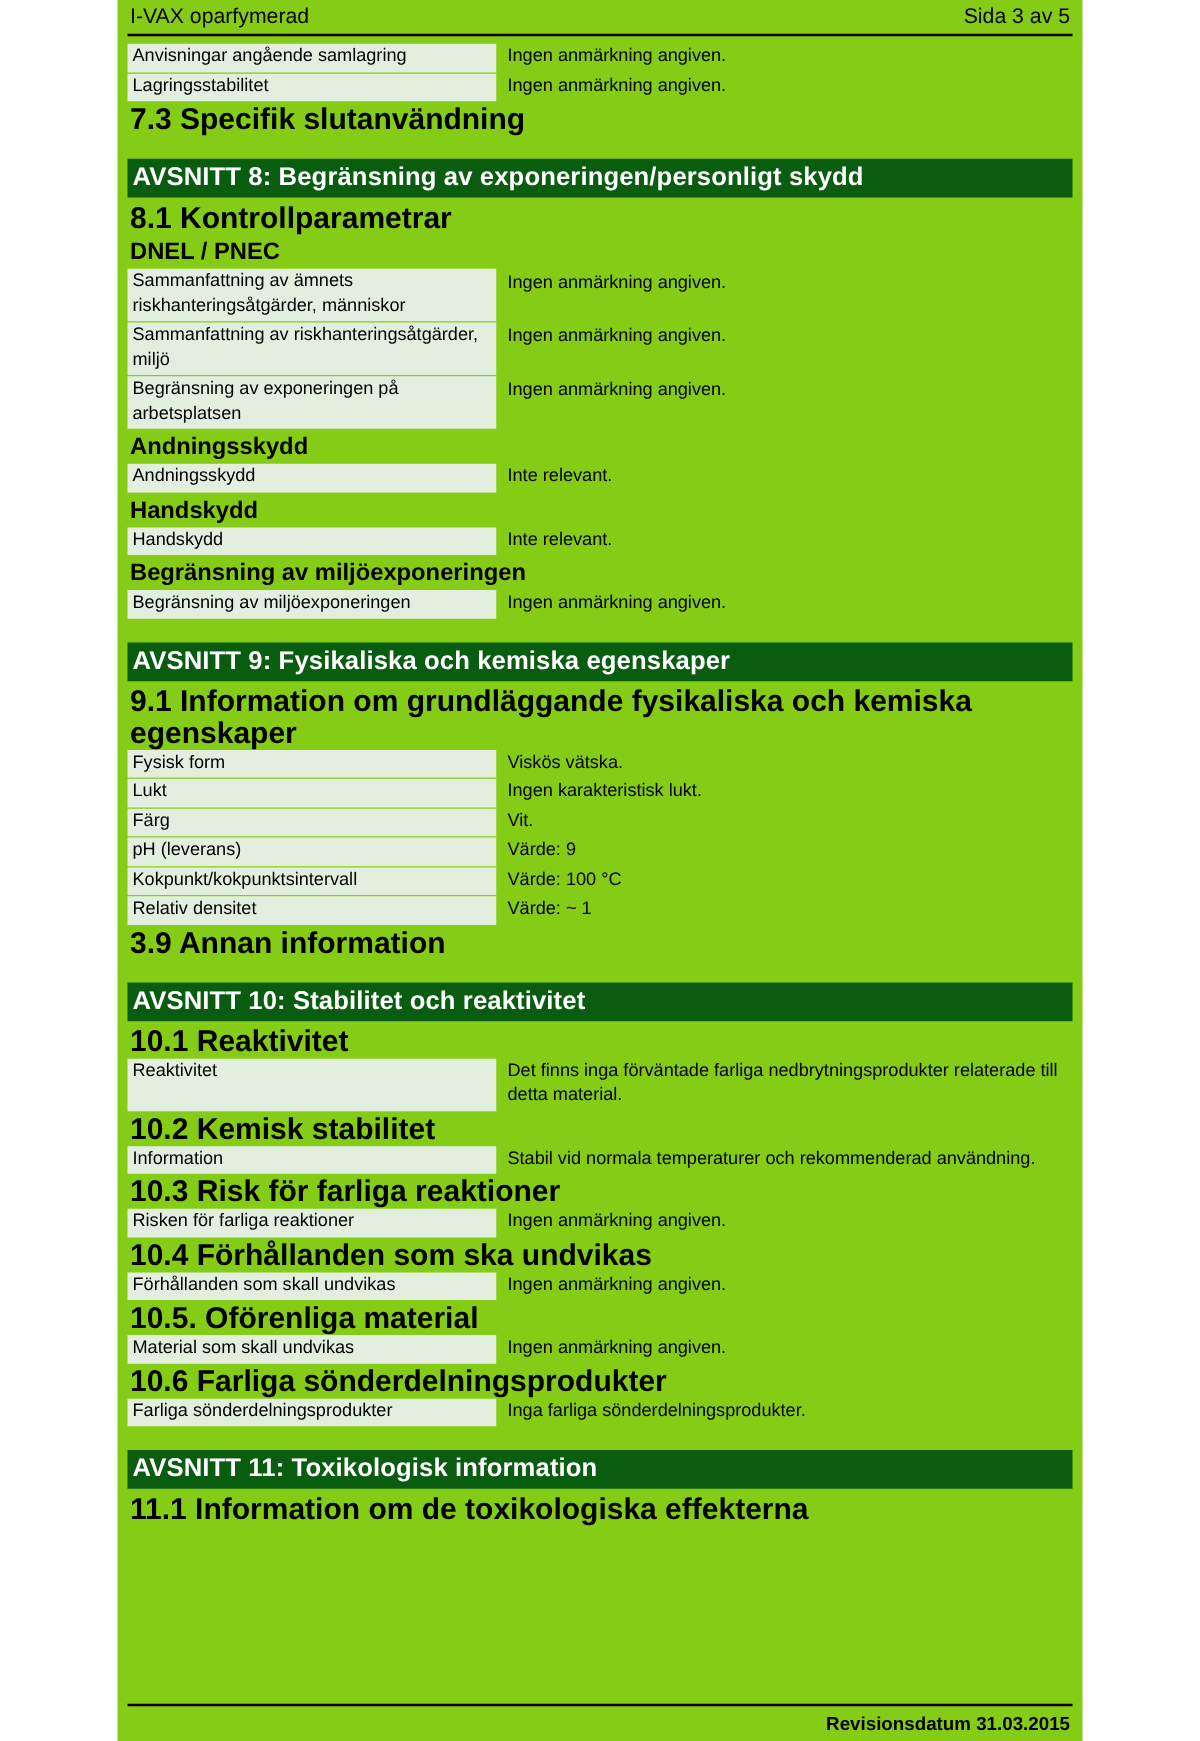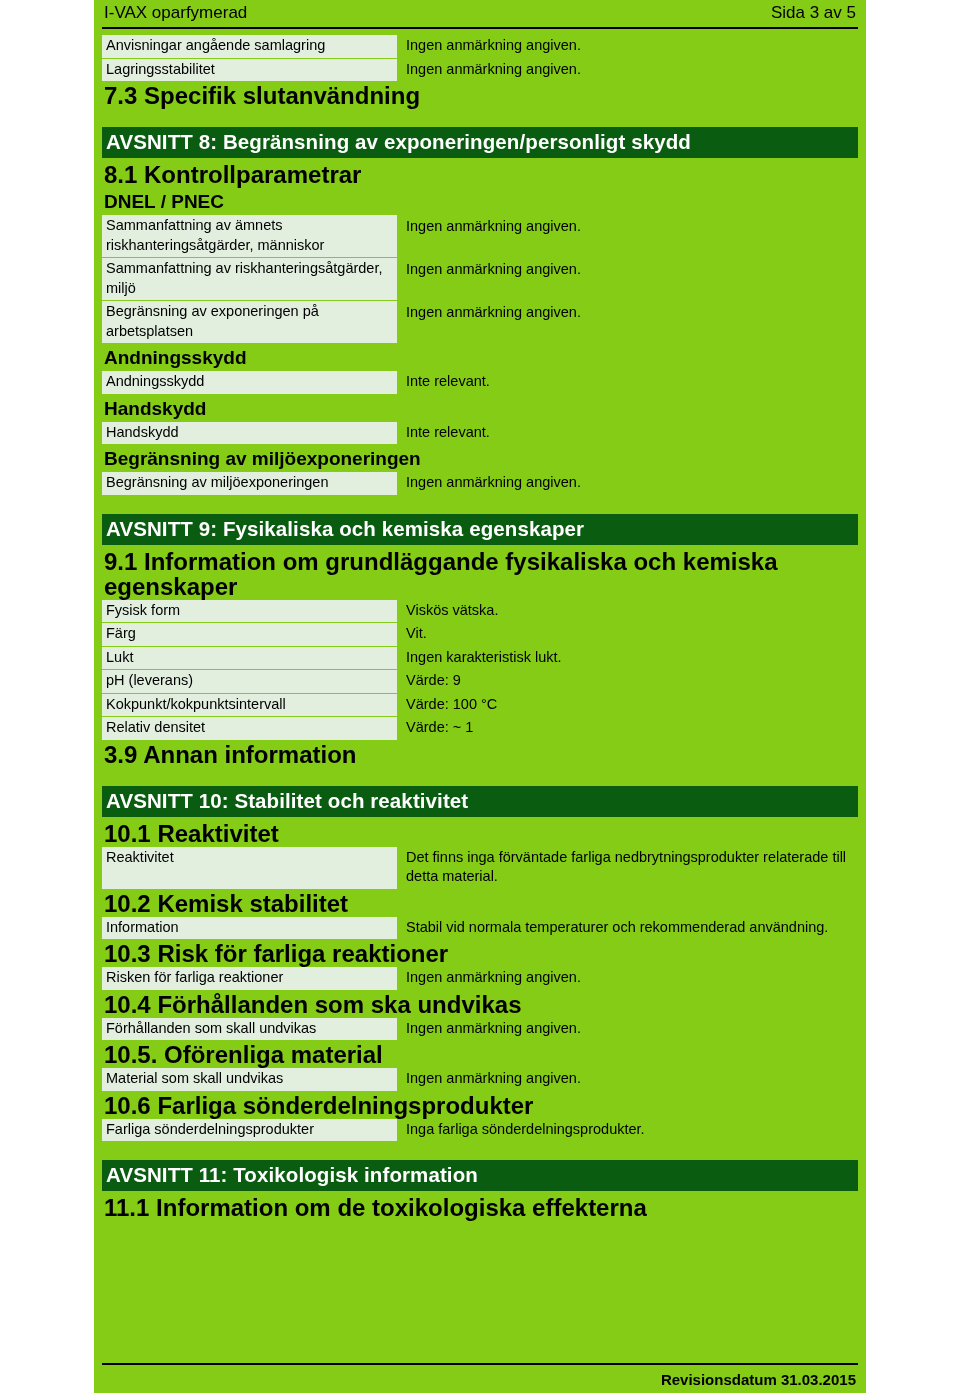--- a/index.html
+++ b/index.html
@@ -183,26 +183,26 @@
   <div class="section-bar">AVSNITT 9: Fysikaliska och kemiska egenskaper</div>
   <div class="bar-spacer-after"></div>
 
   <h2 class="heading-1">9.1 Information om grundläggande fysikaliska och kemiska egenskaper</h2>
 
   <div class="row">
     <div class="label">Fysisk form</div>
     <div class="value">Viskös vätska.</div>
   </div>
   <div class="row">
+    <div class="label">Lukt</div>
+    <div class="value">Ingen karakteristisk lukt.</div>
+  </div>
+  <div class="row">
     <div class="label">Färg</div>
     <div class="value">Vit.</div>
-  </div>
-  <div class="row">
-    <div class="label">Lukt</div>
-    <div class="value">Ingen karakteristisk lukt.</div>
   </div>
   <div class="row">
     <div class="label">pH (leverans)</div>
     <div class="value">Värde: 9</div>
   </div>
   <div class="row">
     <div class="label">Kokpunkt/kokpunktsintervall</div>
     <div class="value">Värde: 100 °C</div>
   </div>
   <div class="row">

